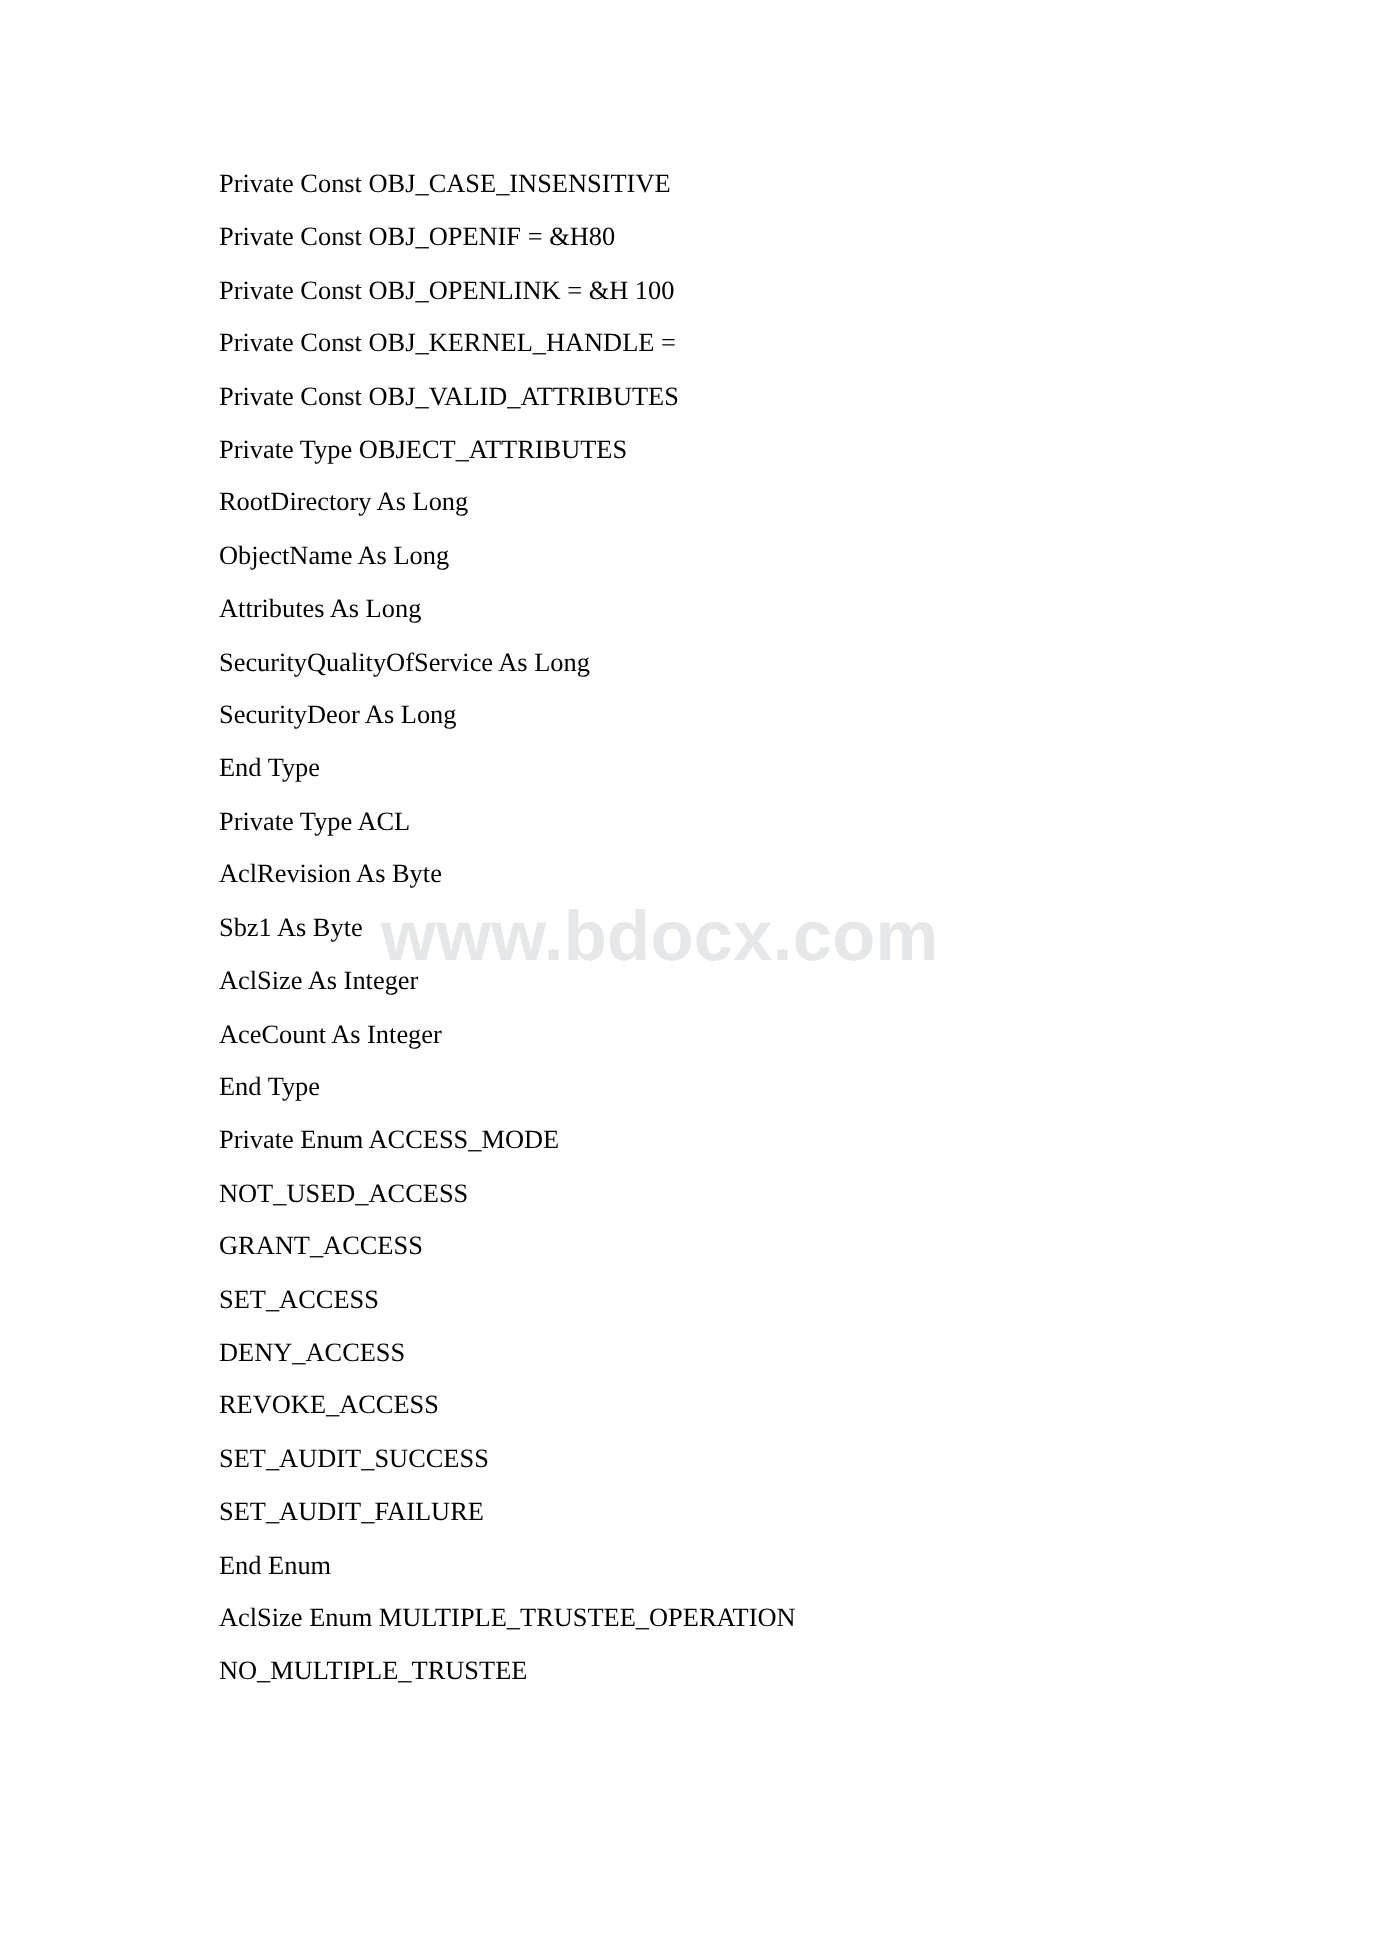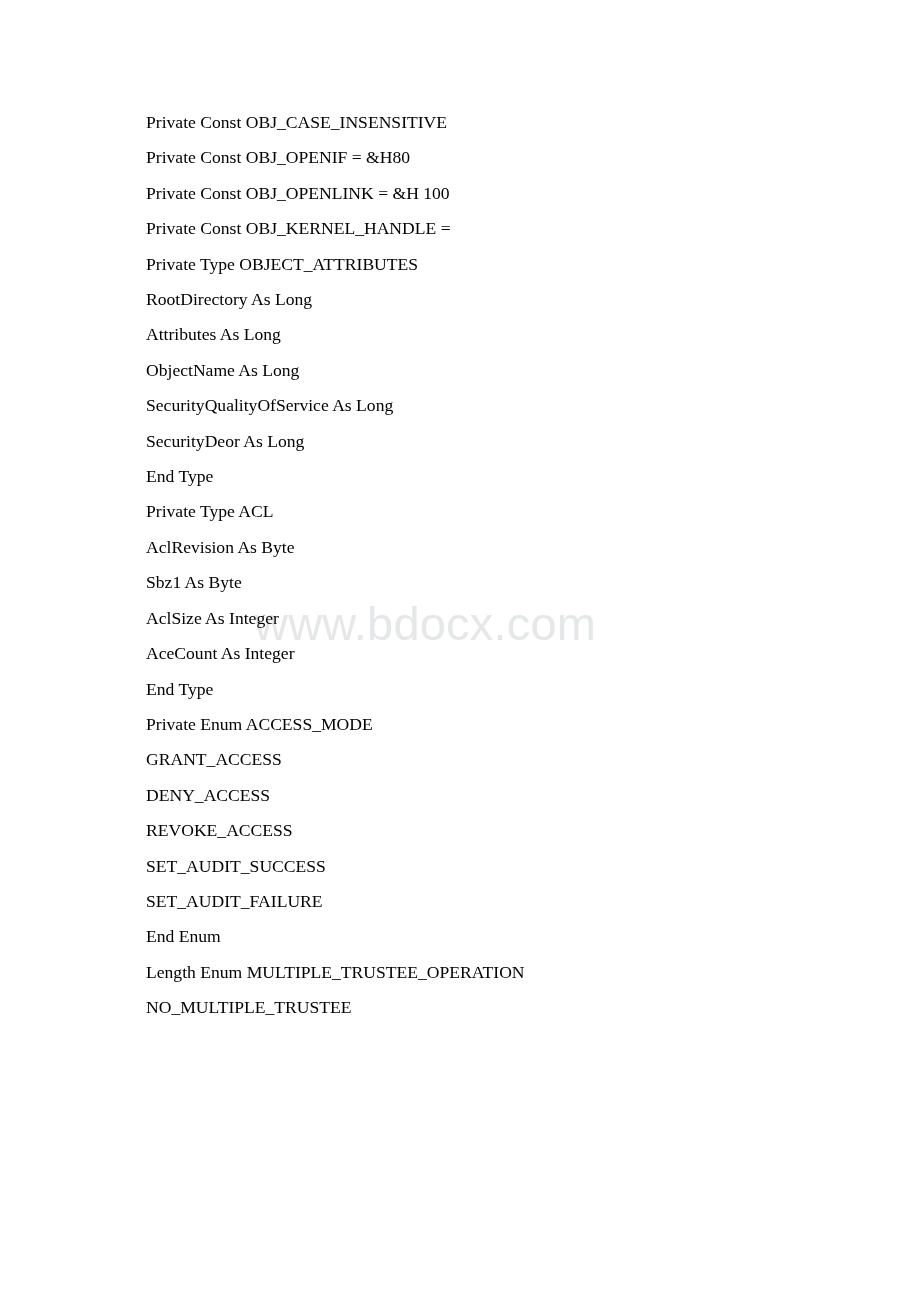--- a/index.html
+++ b/index.html
@@ -23,21 +23,21 @@
     box-sizing: border-box;
   }
 
   
   #watermark {
     position: absolute;
     left: 254px;
     top: 600px;
     font-family: "Liberation Sans", "DejaVu Sans", sans-serif;
     font-size: 47px;
-    font-weight: 400;
+    font-weight: 700;
     line-height: 1;
     letter-spacing: 0.2px;
     color: #e6e7e8;
     white-space: nowrap;
     z-index: 0;
     user-select: none;
   }
 
   #body-text {
     position: absolute;
@@ -60,37 +60,40 @@
 
 <div id="page">
 
   <div id="watermark">www.bdocx.com</div>
 
   <div id="body-text">
       <div class="doc-line">Private Const OBJ_CASE_INSENSITIVE</div>
       <div class="doc-line">Private Const OBJ_OPENIF = &amp;H80</div>
       <div class="doc-line">Private Const OBJ_OPENLINK = &amp;H 100</div>
       <div class="doc-line">Private Const OBJ_KERNEL_HANDLE =</div>
+      <div class="doc-line">Private Const OBJ_VALID_ATTRIBUTES</div>
       <div class="doc-line">Private Type OBJECT_ATTRIBUTES</div>
       <div class="doc-line">RootDirectory As Long</div>
+      <div class="doc-line">ObjectName As Long</div>
       <div class="doc-line">Attributes As Long</div>
-      <div class="doc-line">ObjectName As Long</div>
       <div class="doc-line">SecurityQualityOfService As Long</div>
       <div class="doc-line">SecurityDeor As Long</div>
       <div class="doc-line">End Type</div>
       <div class="doc-line">Private Type ACL</div>
       <div class="doc-line">AclRevision As Byte</div>
       <div class="doc-line">Sbz1 As Byte</div>
       <div class="doc-line">AclSize As Integer</div>
       <div class="doc-line">AceCount As Integer</div>
       <div class="doc-line">End Type</div>
       <div class="doc-line">Private Enum ACCESS_MODE</div>
+      <div class="doc-line">NOT_USED_ACCESS</div>
       <div class="doc-line">GRANT_ACCESS</div>
+      <div class="doc-line">SET_ACCESS</div>
       <div class="doc-line">DENY_ACCESS</div>
       <div class="doc-line">REVOKE_ACCESS</div>
       <div class="doc-line">SET_AUDIT_SUCCESS</div>
       <div class="doc-line">SET_AUDIT_FAILURE</div>
       <div class="doc-line">End Enum</div>
-      <div class="doc-line">Length Enum MULTIPLE_TRUSTEE_OPERATION</div>
+      <div class="doc-line">AclSize Enum MULTIPLE_TRUSTEE_OPERATION</div>
       <div class="doc-line">NO_MULTIPLE_TRUSTEE</div>
     </div>
 
 </div>
 
 </body></html>

